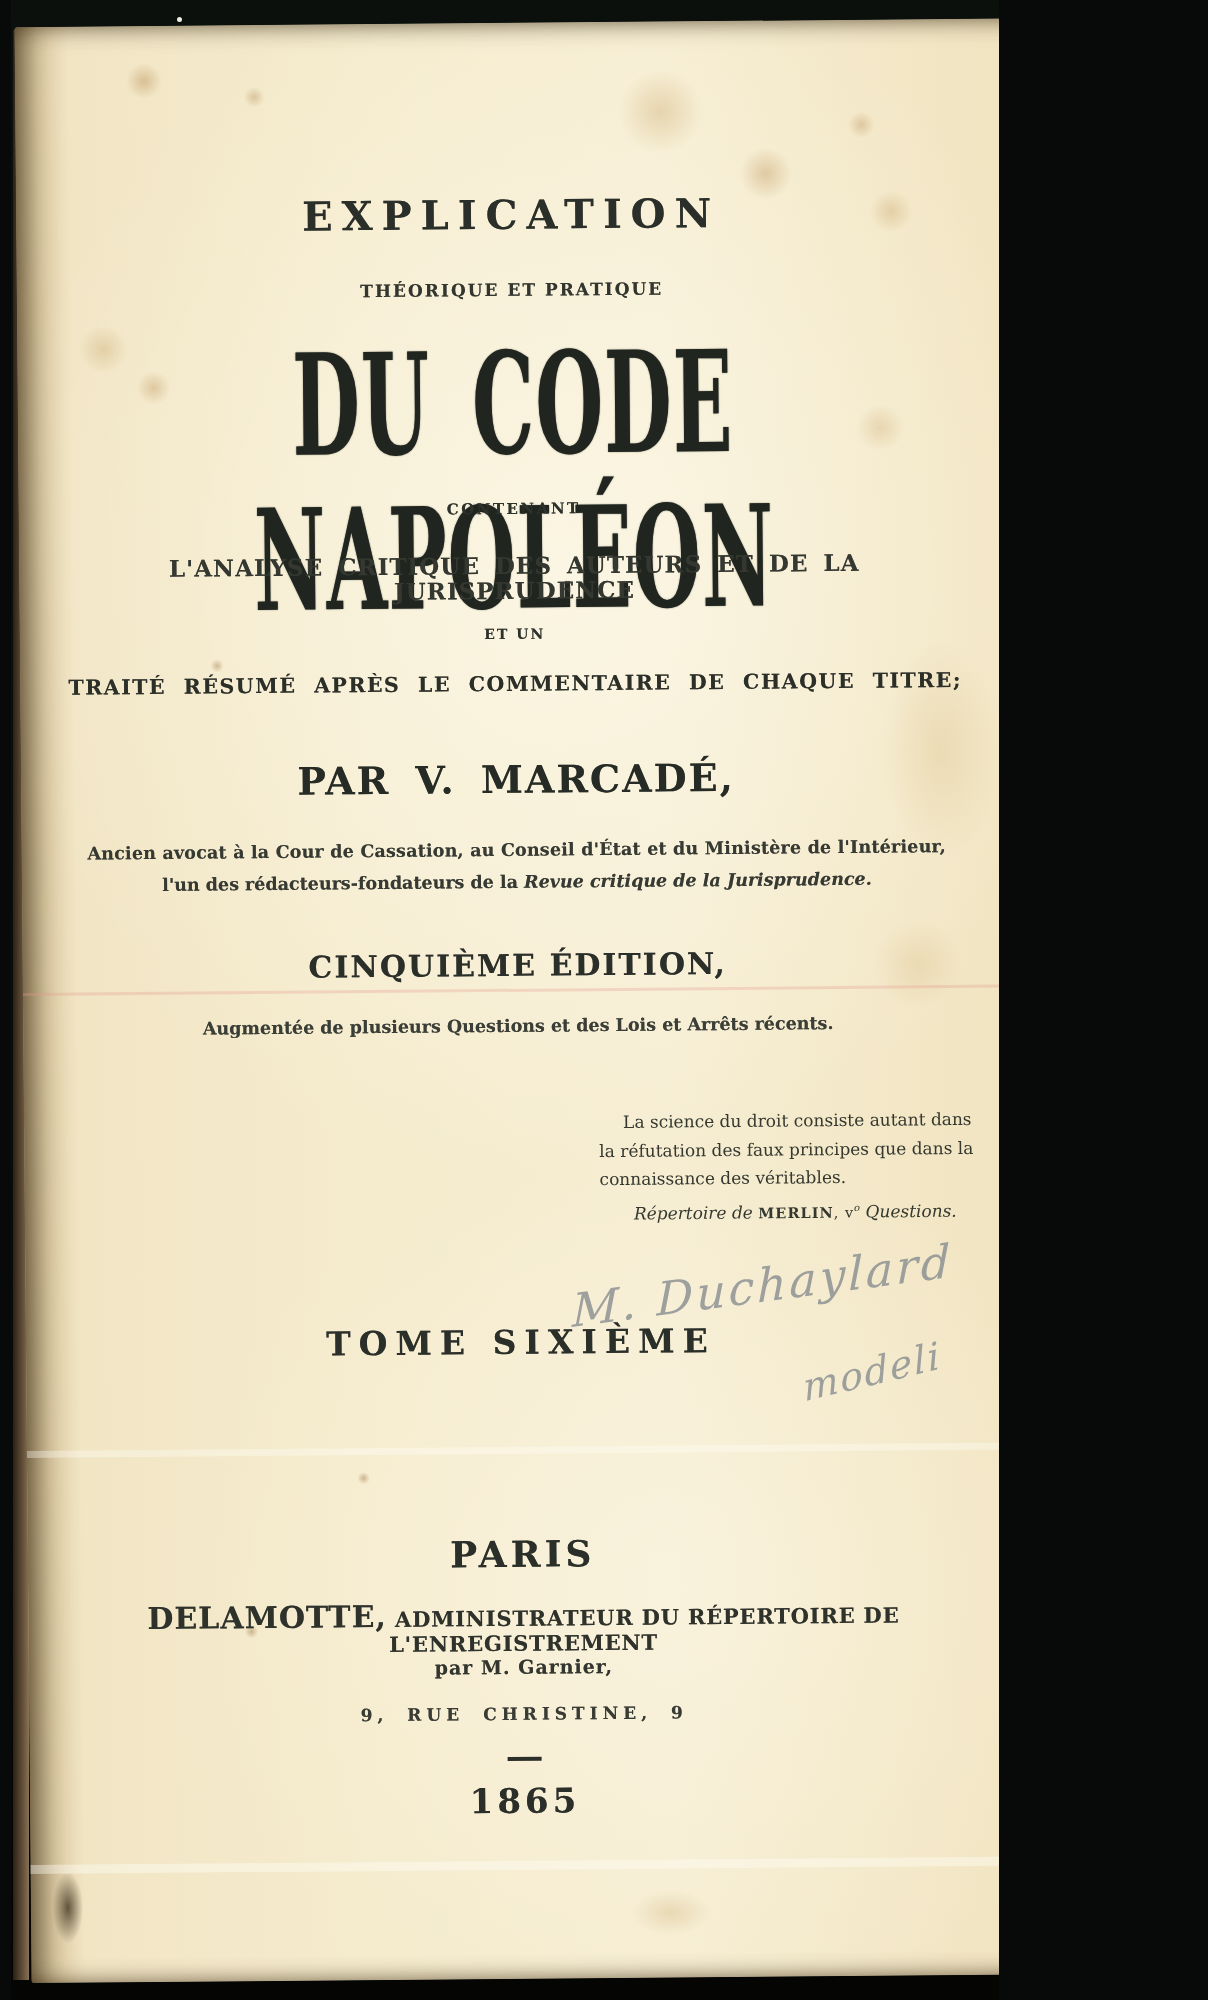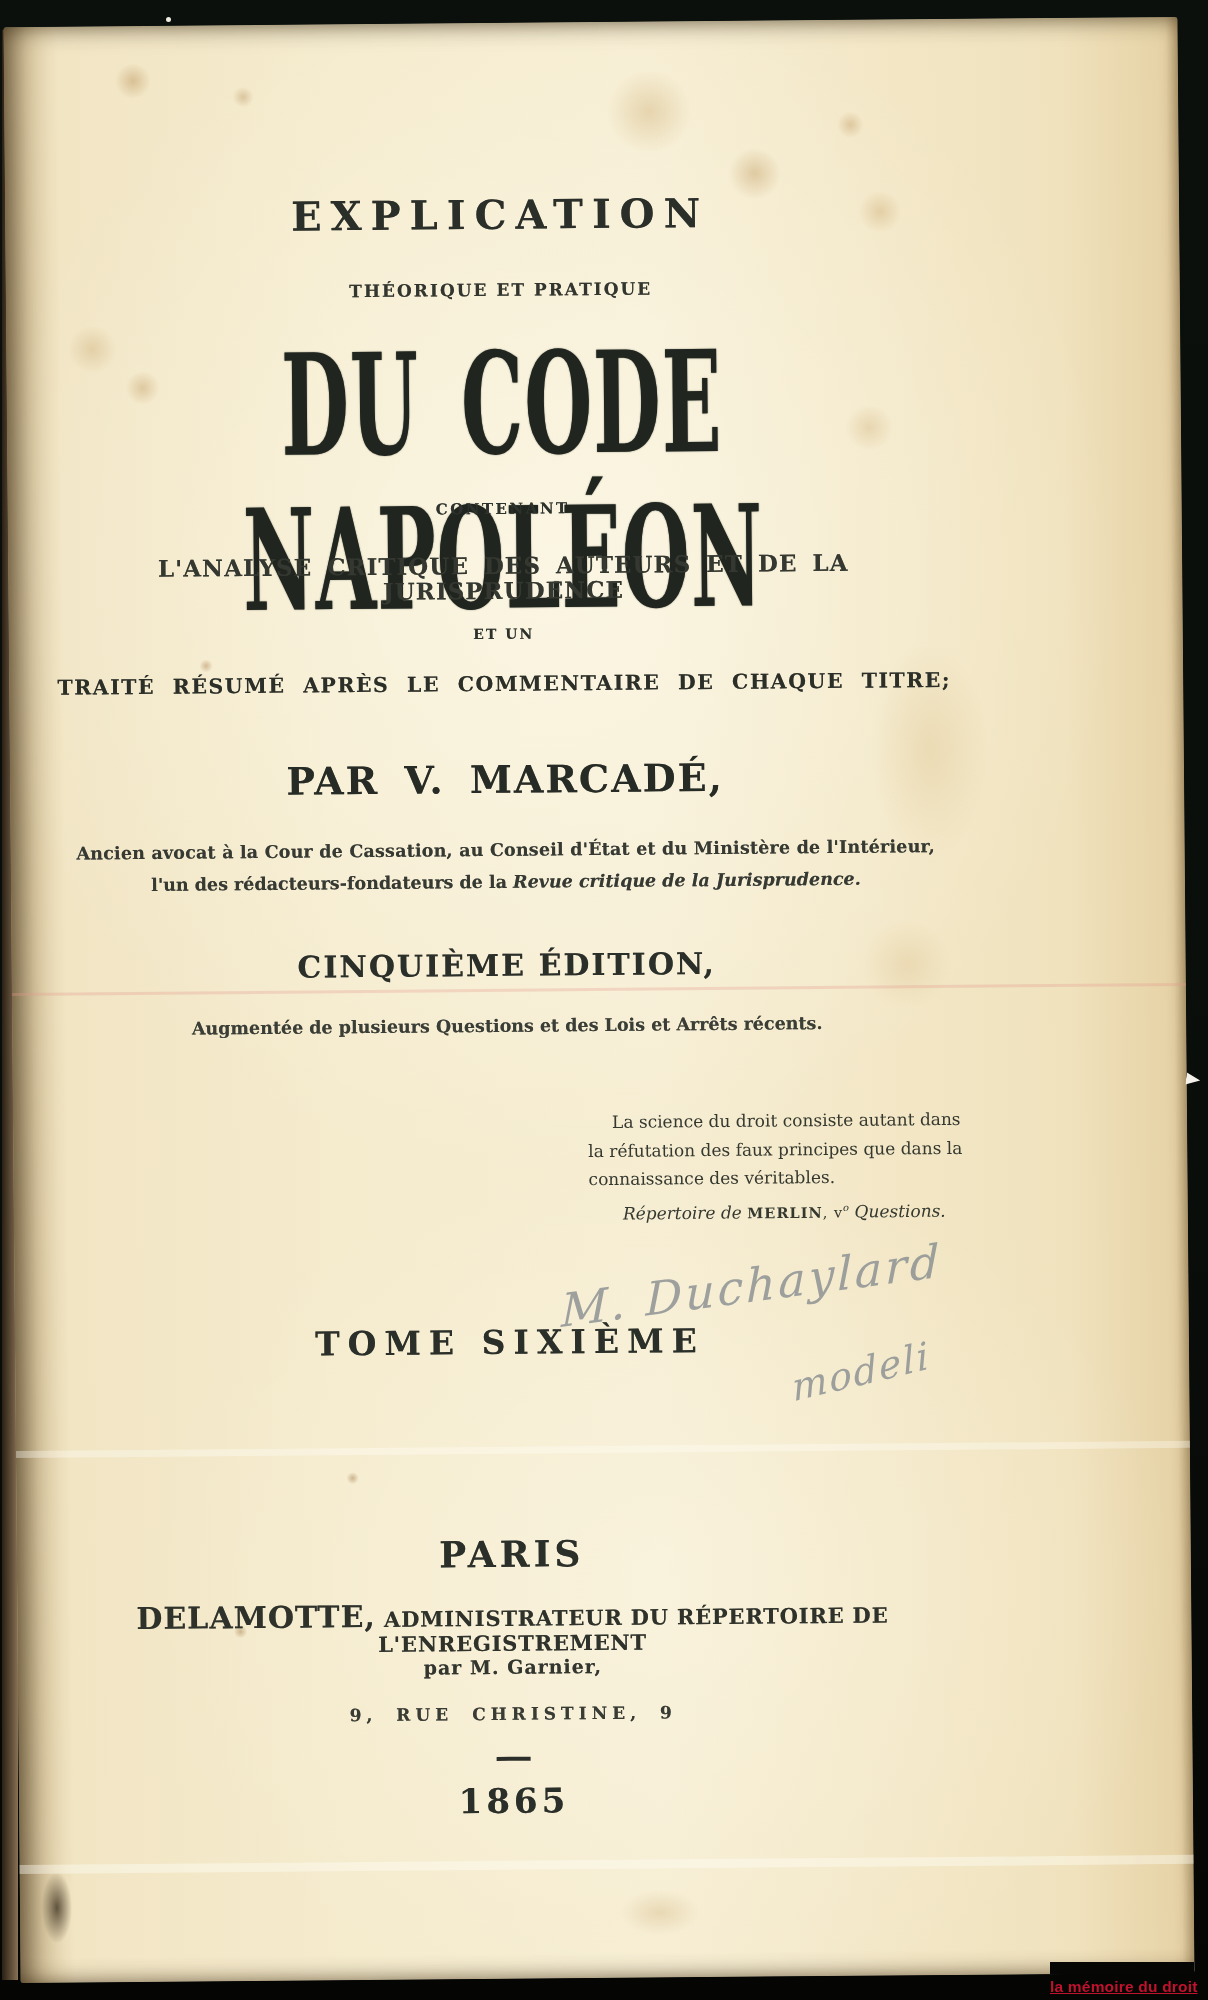--- a/index.html
+++ b/index.html
@@ -1,18 +1,18 @@
 <!DOCTYPE html>
 <html><head>
 <meta charset="utf-8">
 <style>
   html,body{margin:0;padding:0;background:#070a08;}
-  .canvas{position:relative;width:1208px;height:2000px;overflow:hidden;
+  .canvas{position:relative;width:988px;height:2000px;overflow:hidden;
           background:linear-gradient(180deg,#0b100c 0%,#0a0e0b 60%,#050604 100%);
-          font-family:"DejaVu Serif","Liberation Serif",serif;}
+          font-family:"DejaVu Serif","Liberation Serif",serif;margin-left:11px;}
   .under-edge{position:absolute;left:2px;top:30px;width:16px;height:1950px;
           background:linear-gradient(90deg,#2a2014,#6b5740 70%,#8a7356);}
   
   .page{position:absolute;left:12px;top:22px;width:1174px;height:1956px;
         transform:rotate(-0.5deg);transform-origin:50% 50%;border-radius:3px;
         background:
           radial-gradient(ellipse 70% 45% at 46% 28%, rgba(255,253,242,0.55), rgba(255,253,242,0) 70%),
           radial-gradient(ellipse 60% 30% at 55% 80%, rgba(255,252,240,0.35), rgba(255,252,240,0) 75%),
           linear-gradient(90deg,#cdb88c 0px,#e6d4ab 22px,#f1e5c4 55px,#f5ebcd 28%,#f6edd2 55%,#f0e2bd 90%,#e6d2a6 99%,#d8c294 100%),
           #f2e6c6;

